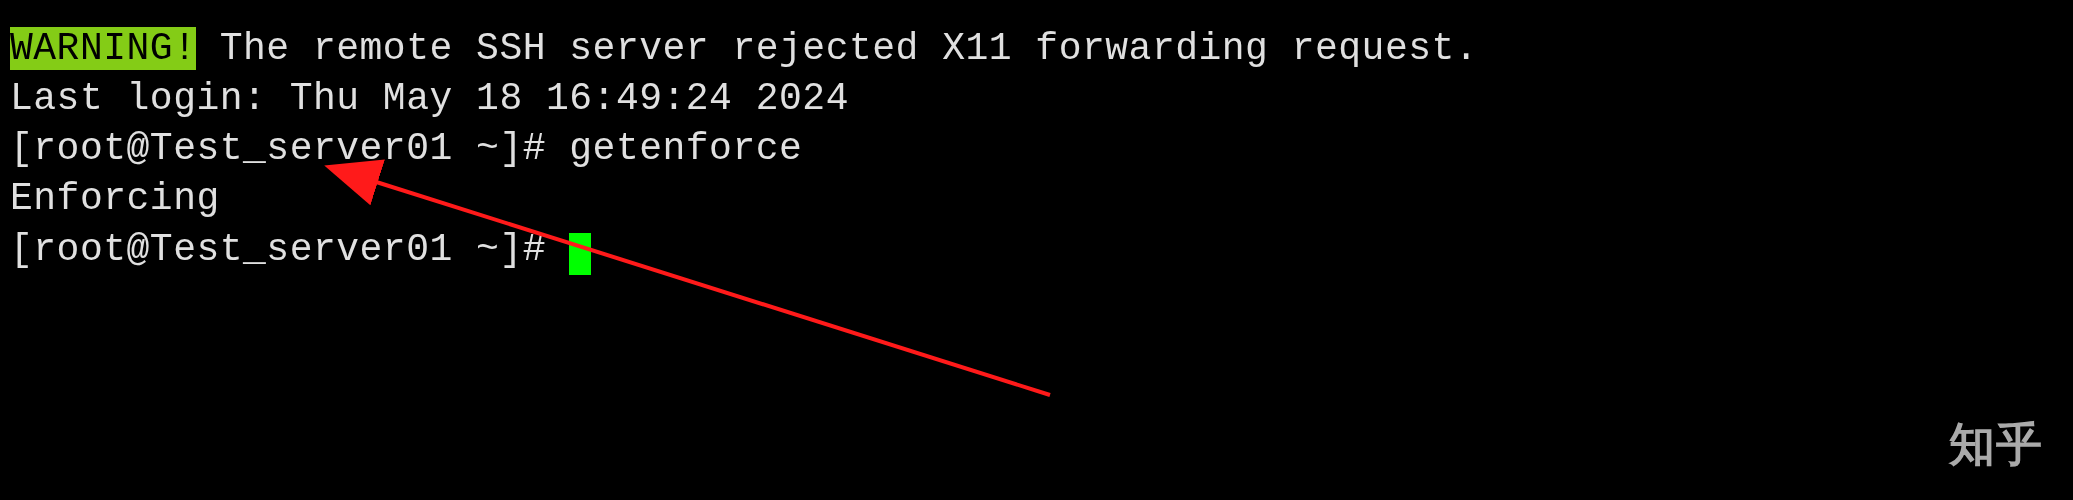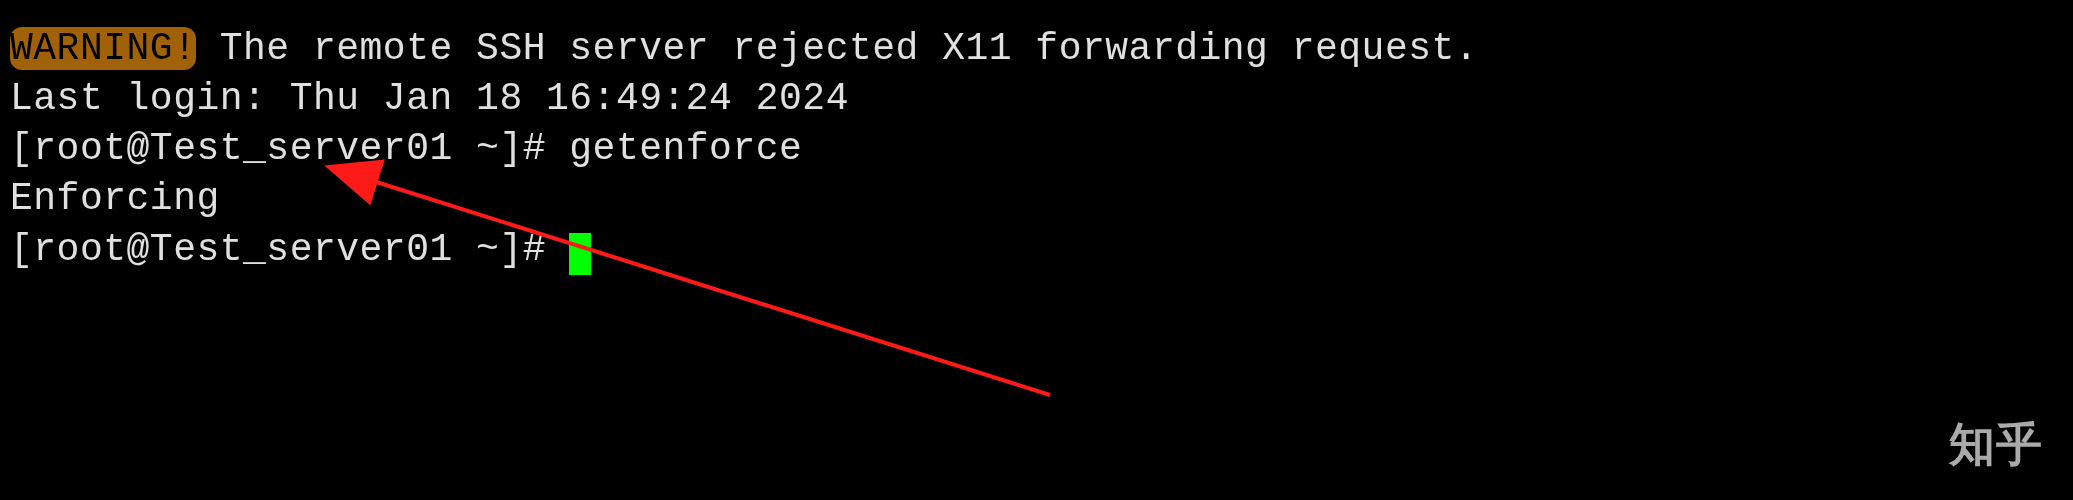--- a/index.html
+++ b/index.html
@@ -11,24 +11,23 @@
       color: #e0e0e0;
       padding: 24px 10px 0 10px;
       width: 2073px;
       height: 500px;
       overflow: hidden;
       position: relative;
       letter-spacing: 0.5px;
     }
     .line { white-space: pre; }
     .warning {
-      background: #a16207;
+      background: #84cc16;
       color: #000;
       font-weight: normal;
-      border-radius: 12px;
     }
     .cursor {
       display: inline-block;
       width: 22px;
       height: 42px;
       background: #00ff00;
       vertical-align: text-bottom;
       margin-bottom: -4px;
     }
     .arrow-svg {
@@ -51,21 +50,21 @@
     }
     .zhihu-logo {
       font-weight: bold;
       font-size: 46px;
     }
   </style>
 </head>
 <body>
 
 <div class="line"><span class="warning">WARNING!</span><span> The remote SSH server rejected X11 forwarding request.</span></div>
-<div class="line">Last login: Thu Jan 18 16:49:24 2024</div>
+<div class="line">Last login: Thu May 18 16:49:24 2024</div>
 <div class="line"><span>[root@Test_server01 ~]# </span><span>getenforce</span></div>
 <div class="line">Enforcing</div>
 <div class="line"><span>[root@Test_server01 ~]# </span><span class="cursor"></span></div>
 
 <svg class="arrow-svg" width="2073" height="500">
   <defs>
     <marker id="arrowhead" markerWidth="14" markerHeight="12" refX="2" refY="6" orient="auto">
       <polygon points="0 0, 14 6, 0 12" fill="#ff1a1a"></polygon>
     </marker>
   </defs>

